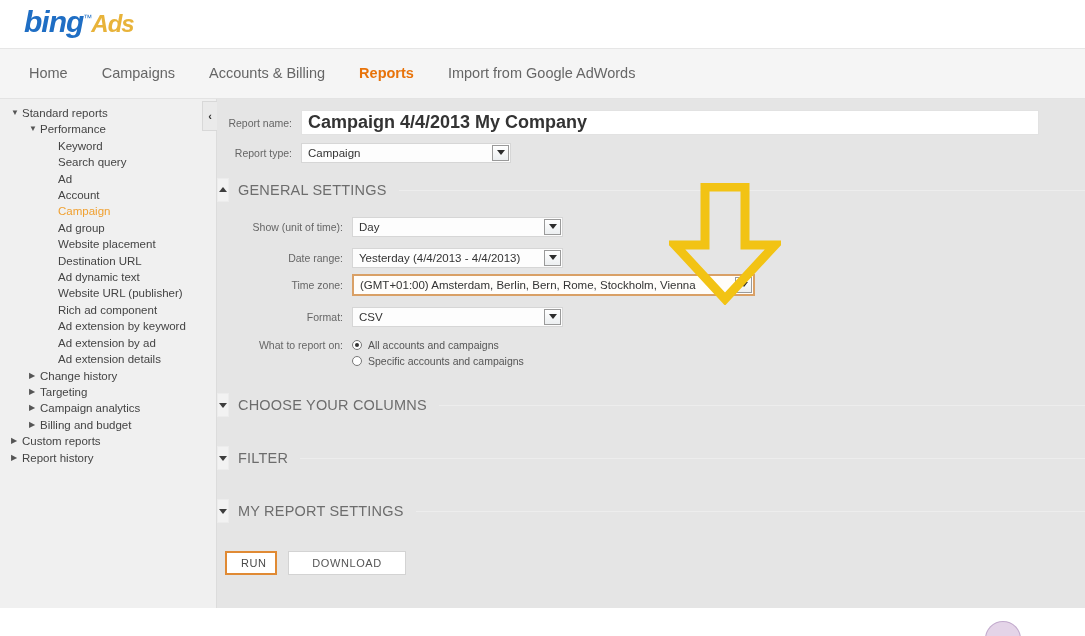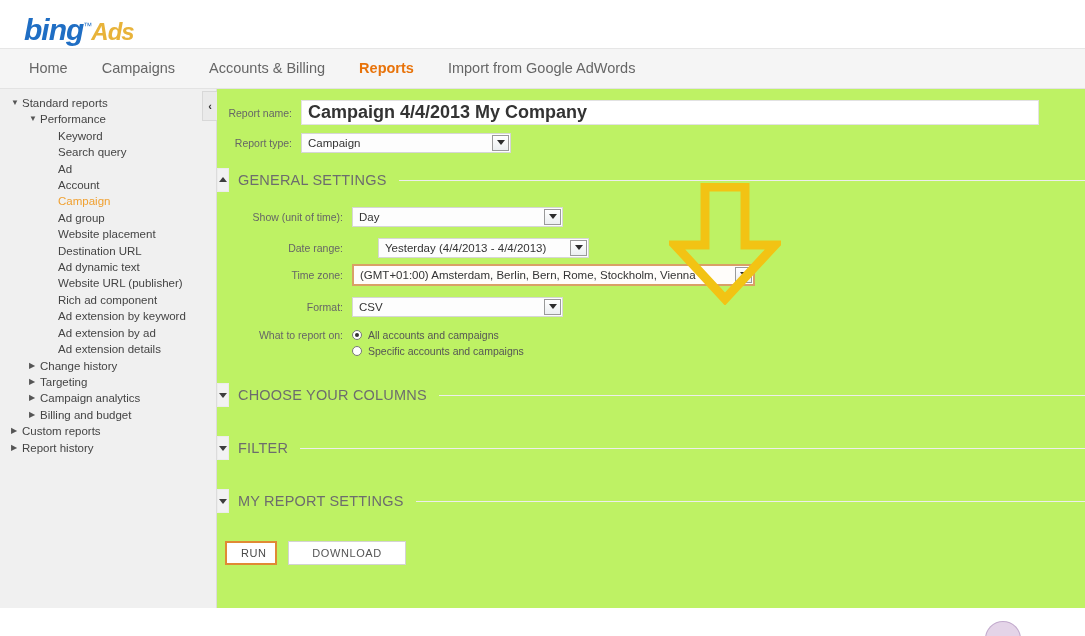--- a/index.html
+++ b/index.html
@@ -18,41 +18,41 @@
 
   
   .logo-bar {
     height: 48px;
     background: #ffffff;
     position: relative;
   }
   .logo {
     position: absolute;
     left: 24px;
-    top: 8px;
+    top: 0;
     font-size: 30px;
     line-height: 36px;
     font-style: italic;
     font-weight: bold;
     letter-spacing: -1px;
     white-space: nowrap;
   }
   .logo .bing { color: #1f6ec4; }
   .logo .tm {
     font-size: 9px;
     vertical-align: super;
     font-style: normal;
     font-weight: normal;
     color: #1f6ec4;
   }
   .logo .ads { color: #e8b33a; font-size: 24px; }
 
   
   .top-nav {
-    height: 41px;
+    height: 51px;
     background: #f5f5f5;
     border-top: 1px solid #e6e6e6;
     border-bottom: 1px solid #e3e3e3;
     display: flex;
     align-items: center;
     padding-left: 12px;
     box-sizing: border-box;
   }
   .nav-item {
     font-size: 14.5px;
@@ -120,21 +120,21 @@
     color: #333;
     text-align: center;
     line-height: 28px;
     cursor: pointer;
     font-weight: bold;
   }
 
   
   .content {
     flex: 1;
-    background: #bef264;
+    background: #e5e5e5;
     position: relative;
     padding-top: 11px;
     box-sizing: border-box;
   }
 
   .row {
     display: flex;
     align-items: center;
     margin-bottom: 6px;
   }
@@ -416,21 +416,21 @@
     </div>
 
     <div class="row" style="margin-bottom:11px;">
       <div class="lbl" style="width:135px;">Show (unit of time):</div>
       <div class="sel" style="width:211px;">
         <span class="val">Day</span>
         <span class="arrow"></span>
       </div>
     </div>
 
-    <div class="row" style="gap:26px;">
+    <div class="row" style="">
       <div class="lbl" style="width:135px;">Date range:</div>
       <div class="sel" style="width:211px;">
         <span class="val">Yesterday (4/4/2013 - 4/4/2013)</span>
         <span class="arrow"></span>
       </div>
     </div>
 
     <div class="row" style="margin-bottom:11px;">
       <div class="lbl" style="width:135px;">Time zone:</div>
       <div class="sel highlight" style="width: 403px; height: 22px; border-color: rgb(217, 160, 102);">

